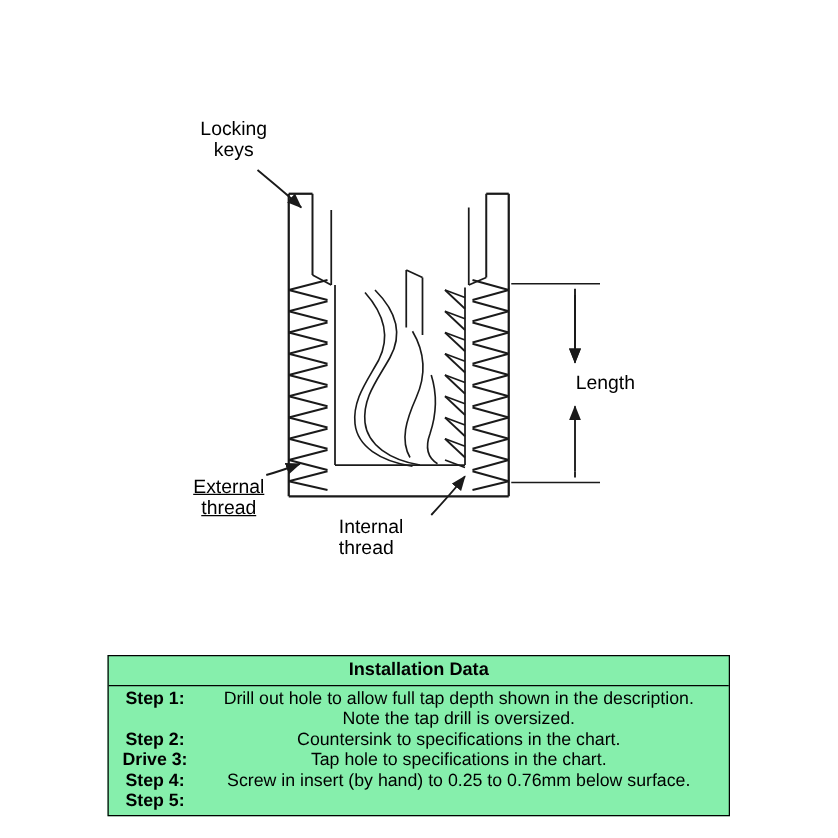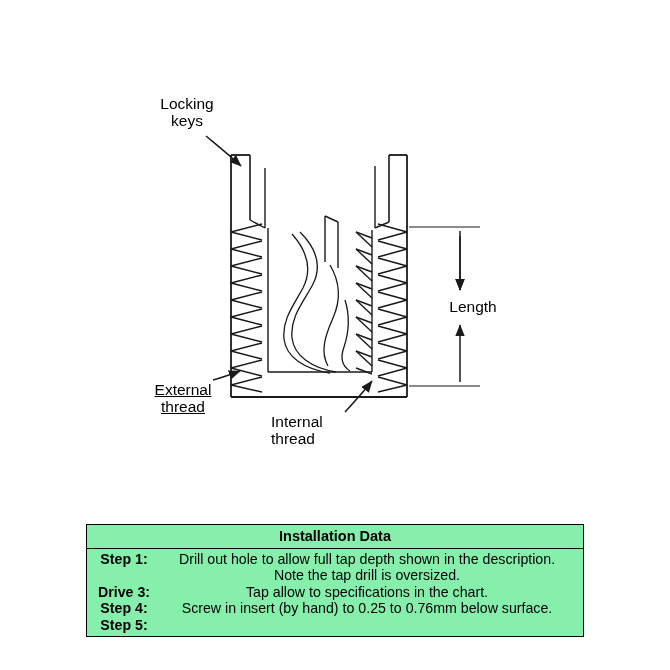--- a/index.html
+++ b/index.html
@@ -32,21 +32,21 @@
     font-size: 15.5px;
     line-height: 17px;
     font-weight: normal;
     color: #000;
     white-space: pre;
     text-align: center;
   }
   #label-locking-keys { left: 139px; top: 95px; width: 96px; }
   #label-external-thread { left: 136px; top: 381px; width: 94px; text-align: center; text-decoration: underline; }
   #label-internal-thread { left: 271px; top: 413px; width: 92px; text-align: left; }
-  #label-length { left: 438px; top: 298px; width: 70px; text-align: center; }
+  #label-length { left: 438px; top: 298px; width: 70px; text-align: right; }
 
   
   .install-box {
     position: absolute;
     left: 86px;
     top: 524px;
     width: 498px;
     border: 1px solid #000;
     background: #86efac;
     box-sizing: border-box;
@@ -223,22 +223,26 @@
 
   <div class="install-box">
     <div class="install-title">Installation Data</div>
     <div class="steps">
       <div class="step-row">
         <div class="step-label">Step 1:</div>
         <div class="step-text">Drill out hole to allow full tap depth shown in the description.
 Note the tap drill is oversized.</div>
       </div>
       <div class="step-row">
+        <div class="step-label">Step 2:</div>
+        <div class="step-text">Countersink to specifications in the chart.</div>
+      </div>
+      <div class="step-row">
         <div class="step-label">Drive 3:</div>
-        <div class="step-text">Tap allow to specifications in the chart.</div>
+        <div class="step-text">Tap hole to specifications in the chart.</div>
       </div>
       <div class="step-row">
         <div class="step-label">Step 4:</div>
         <div class="step-text">Screw in insert (by hand) to 0.25 to 0.76mm below surface.</div>
       </div>
       <div class="step-row">
         <div class="step-label">Step 5:</div>
       </div>
     </div>
   </div>

